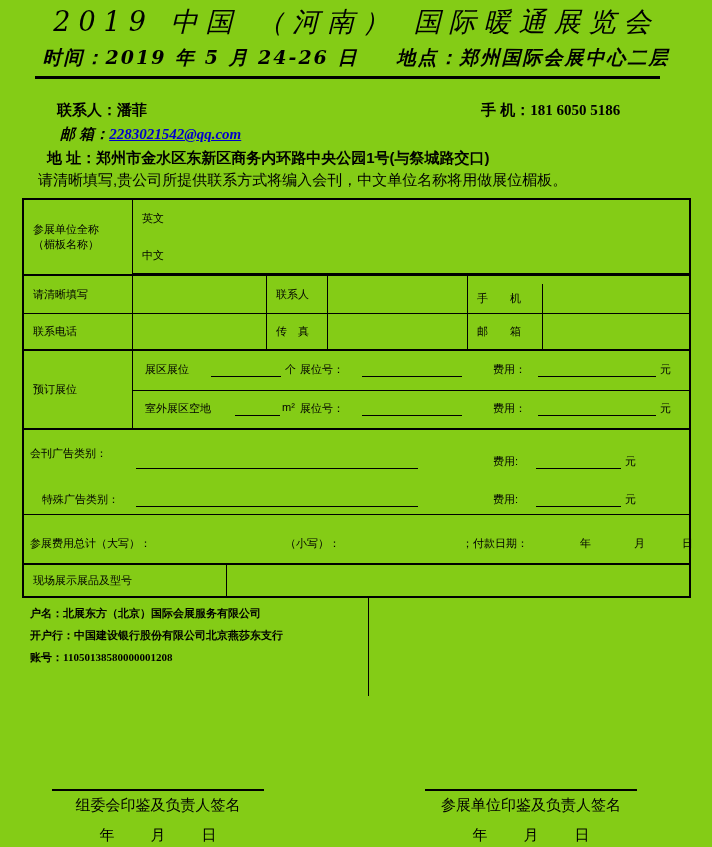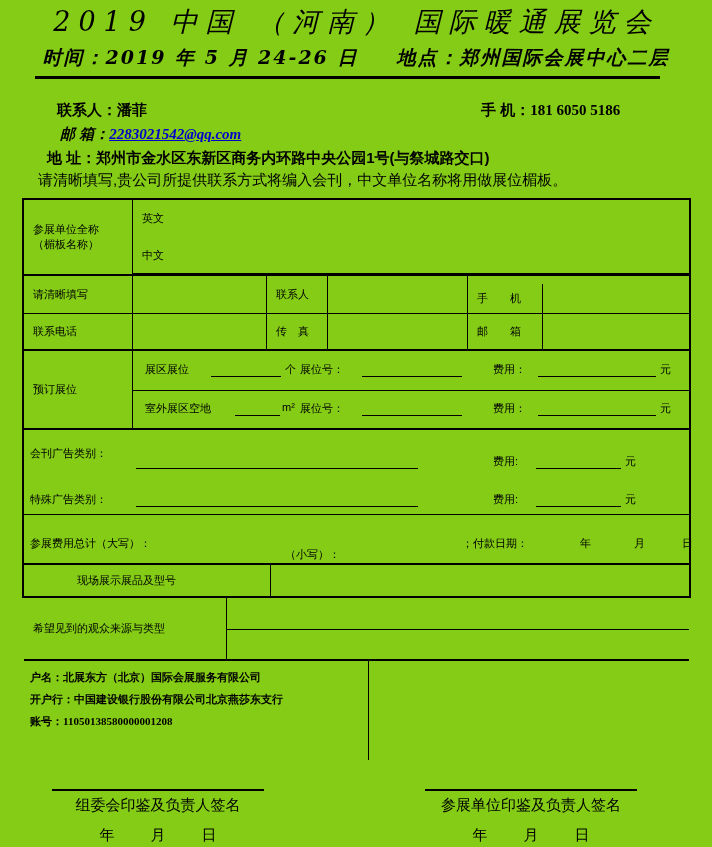--- a/index.html
+++ b/index.html
@@ -152,52 +152,43 @@
         </div>
       </div>
     </div>
 
     <div class="cell bb1" style="height:85px;">
       <span class="abs" style="left:6px;top:16px;">会刊广告类别：</span>
       <span class="u abs" style="left:112px;top:24px;width:282px;"></span>
       <span class="abs" style="left:469px;top:24px;">费用:</span>
       <span class="u abs" style="left:512px;top:24px;width:85px;"></span>
       <span class="abs" style="left:601px;top:24px;">元</span>
-      <span class="abs" style="left:6px;top:62px;">特殊广告类别：</span>
+      <span class="abs" style="left:18px;top:62px;">特殊广告类别：</span>
       <span class="u abs" style="left:112px;top:62px;width:282px;"></span>
       <span class="abs" style="left:469px;top:62px;">费用:</span>
       <span class="u abs" style="left:512px;top:62px;width:85px;"></span>
       <span class="abs" style="left:601px;top:62px;">元</span>
     </div>
 
     <div class="cell bb2" style="height:50px;">
       <span class="abs" style="left:6px;top:21px;">参展费用总计（大写）：</span>
-      <span class="abs" style="left:261px;top:21px;margin-top:11px;">（小写）：</span>
+      <span class="abs" style="left:261px;top:21px;">（小写）：</span>
       <span class="abs" style="left:438px;top:21px;">；付款日期：</span>
       <span class="abs" style="left:556px;top:21px;">年</span>
       <span class="abs" style="left:610px;top:21px;">月</span>
       <span class="abs" style="left:658px;top:21px;">日</span>
     </div>
 
-    <div class="row bb1" style="height:32px;padding-left:44px;">
+    <div class="row bb1" style="height:32px;">
       <div class="cell vc br" style="width:203px;">
         <span class="pl lbl">现场展示展品及型号</span>
       </div>
       <div class="cell fill"></div>
     </div>
 
-    <div class="row bb2" style="height:64px;">
-      <div class="cell vc br" style="width:203px;">
-        <span class="pl lbl">希望见到的观众来源与类型</span>
-      </div>
-      <div class="stack">
-        <div class="cell bb1" style="height:33px;"></div>
-        <div class="cell fill"></div>
-      </div>
-    </div>
 
     <div class="row" style="height:99px;">
       <div class="cell br bank" style="width:345px;">
         <div>户名：北展东方（北京）国际会展服务有限公司</div>
         <div>开户行：中国建设银行股份有限公司北京燕莎东支行</div>
         <div>
           <span>账号：</span><span class="num">11050138580000001208</span>
         </div>
       </div>
     </div>

